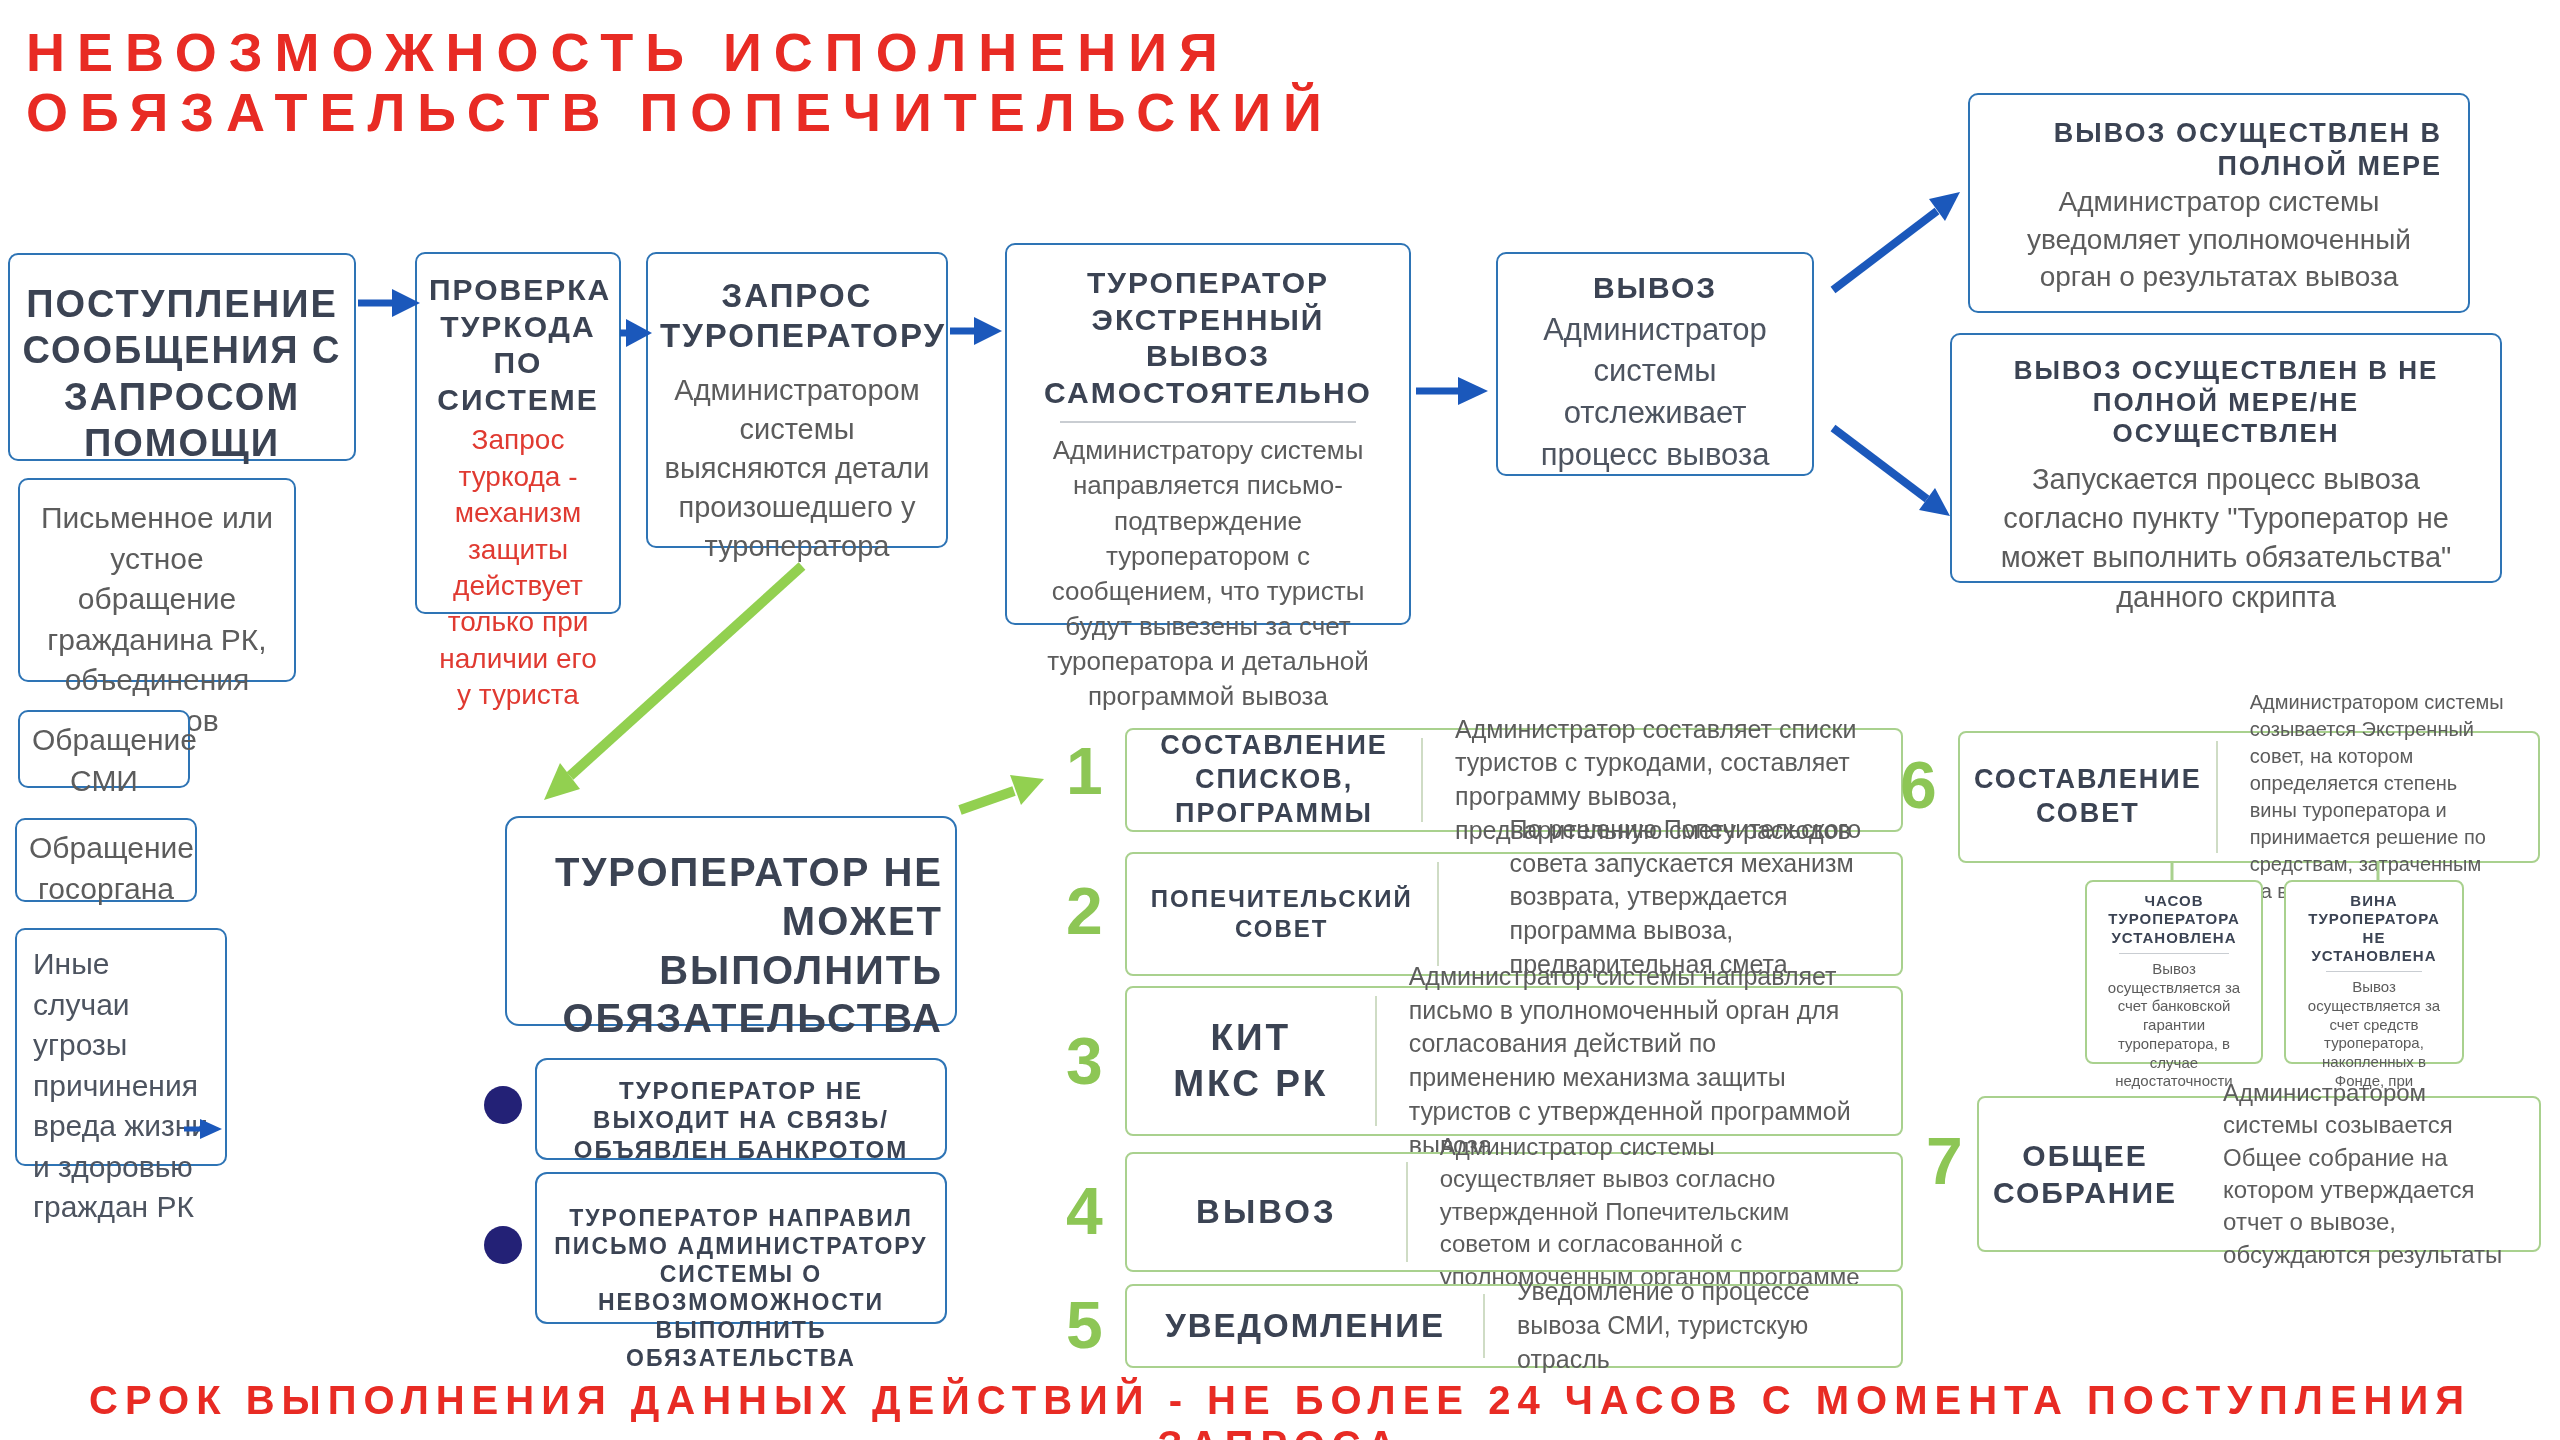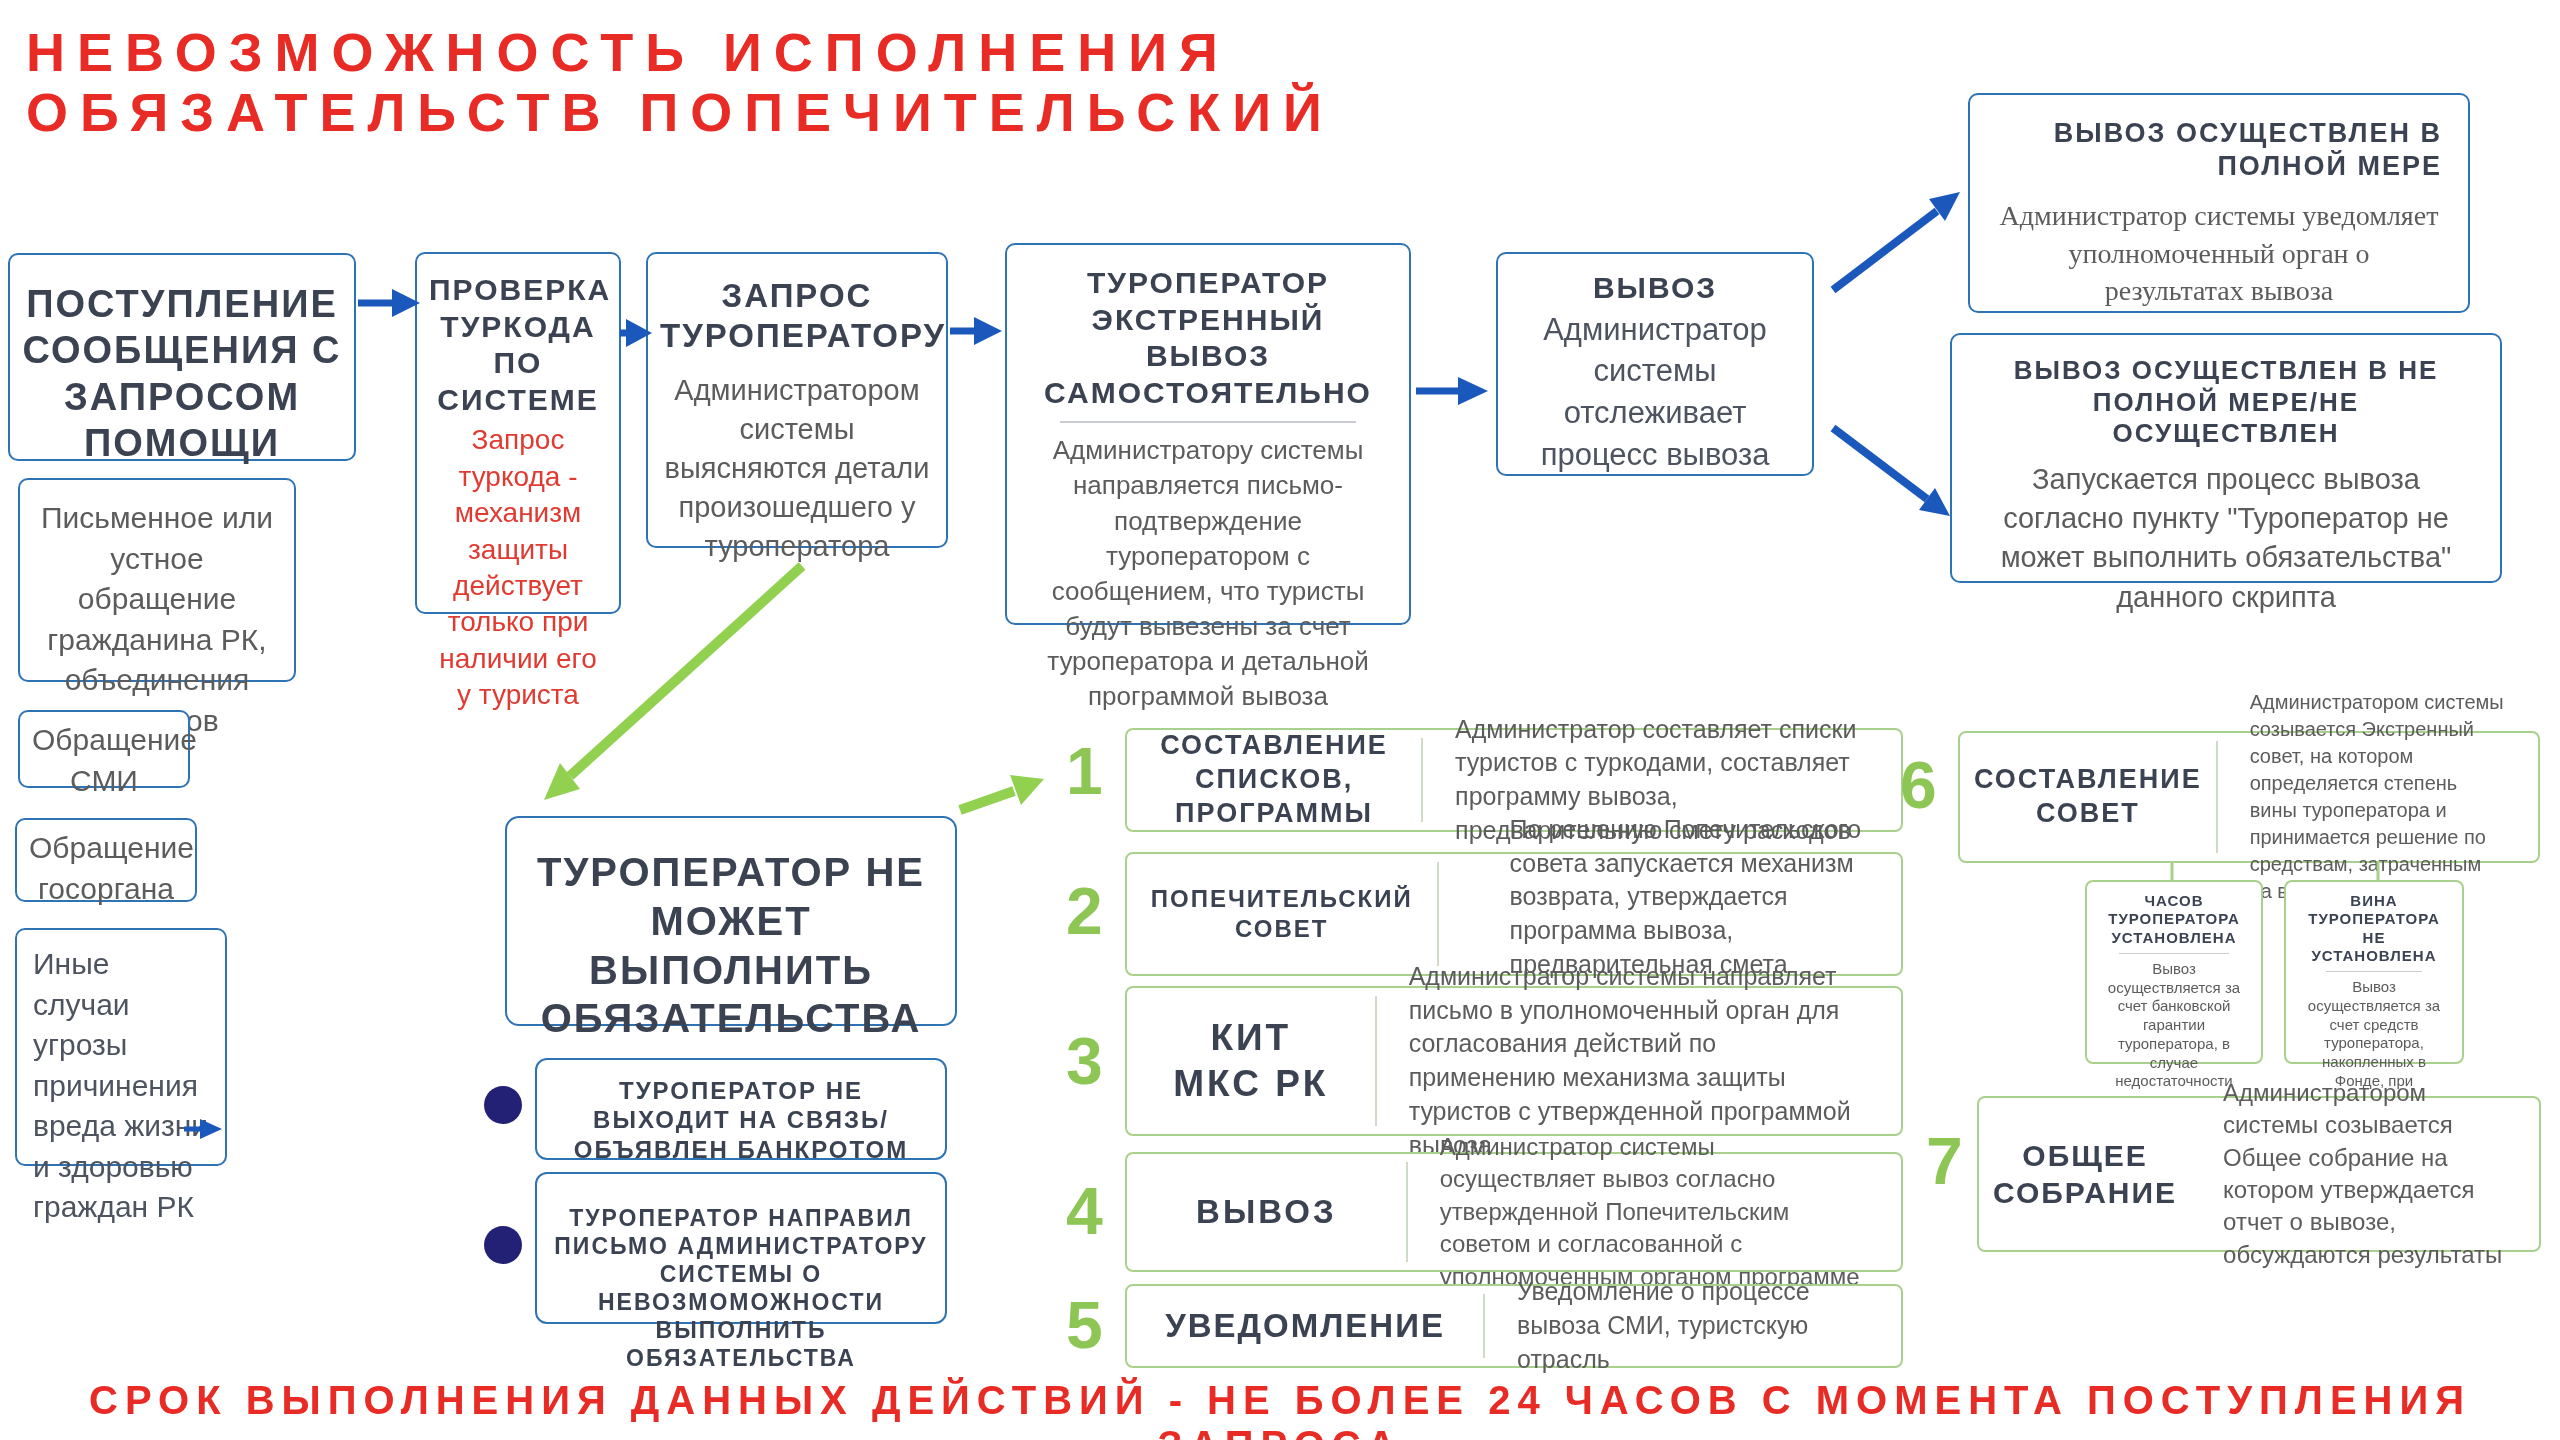--- a/index.html
+++ b/index.html
@@ -86,29 +86,29 @@
     <div class="t-body" style="font-size:26px;">Администратору системы направляется письмо-подтверждение туроператором с сообщением, что туристы будут вывезены за счет туроператора и детальной программой вывоза</div>
   </div>
 
   <div class="bbox" style="left:1496px;top:252px;width:318px;height:224px;padding-top:16px;">
     <div class="t-dark" style="font-size:30px;">ВЫВОЗ</div>
     <div class="t-body" style="font-size:31px;color:#4d5460;margin-top:2px;">Администратор системы отслеживает процесс вывоза</div>
   </div>
 
   <div class="bbox" style="left:1968px;top:93px;width:502px;height:220px;padding:22px 26px;">
     <div class="t-dark" style="font-size:27px;text-align:right;">ВЫВОЗ ОСУЩЕСТВЛЕН В ПОЛНОЙ МЕРЕ</div>
-    <div class="t-body" style="font-size:28px;margin-top:14px;font-family:Liberation Serif, serif;">Администратор системы уведомляет уполномоченный орган о результатах вывоза</div>
+    <div class="t-body" style="font-size:28px;">Администратор системы уведомляет уполномоченный орган о результатах вывоза</div>
   </div>
 
   <div class="bbox" style="left:1950px;top:333px;width:552px;height:250px;padding:20px 24px;">
     <div class="t-dark" style="font-size:26px;">ВЫВОЗ ОСУЩЕСТВЛЕН В НЕ ПОЛНОЙ МЕРЕ/НЕ ОСУЩЕСТВЛЕН</div>
     <div class="t-body" style="font-size:29px;margin-top:10px;">Запускается процесс вывоза согласно пункту "Туроператор не может выполнить обязательства" данного скрипта</div>
   </div>
 
-  <div class="bbox" style="left:505px;top:816px;width:452px;height:210px;padding-top:30px;border-radius:14px;">
+  <div class="bbox" style="left:505px;top:816px;width:452px;height:210px;padding-top:30px;border-radius:14px;text-align:right;">
     <div class="t-dark" style="font-size:40px;">ТУРОПЕРАТОР НЕ МОЖЕТ ВЫПОЛНИТЬ ОБЯЗАТЕЛЬСТВА</div>
   </div>
 
   <div class="bullet" style="left:484px;top:1086px;"></div>
   <div class="bbox" style="left:535px;top:1058px;width:412px;height:102px;padding-top:16px;border-radius:12px;">
     <div class="t-dark" style="font-size:24px;">ТУРОПЕРАТОР НЕ ВЫХОДИТ НА СВЯЗЬ/ ОБЪЯВЛЕН БАНКРОТОМ</div>
   </div>
 
   <div class="bullet" style="left:484px;top:1226px;"></div>
   <div class="bbox" style="left:535px;top:1172px;width:412px;height:152px;padding-top:30px;border-radius:12px;">

